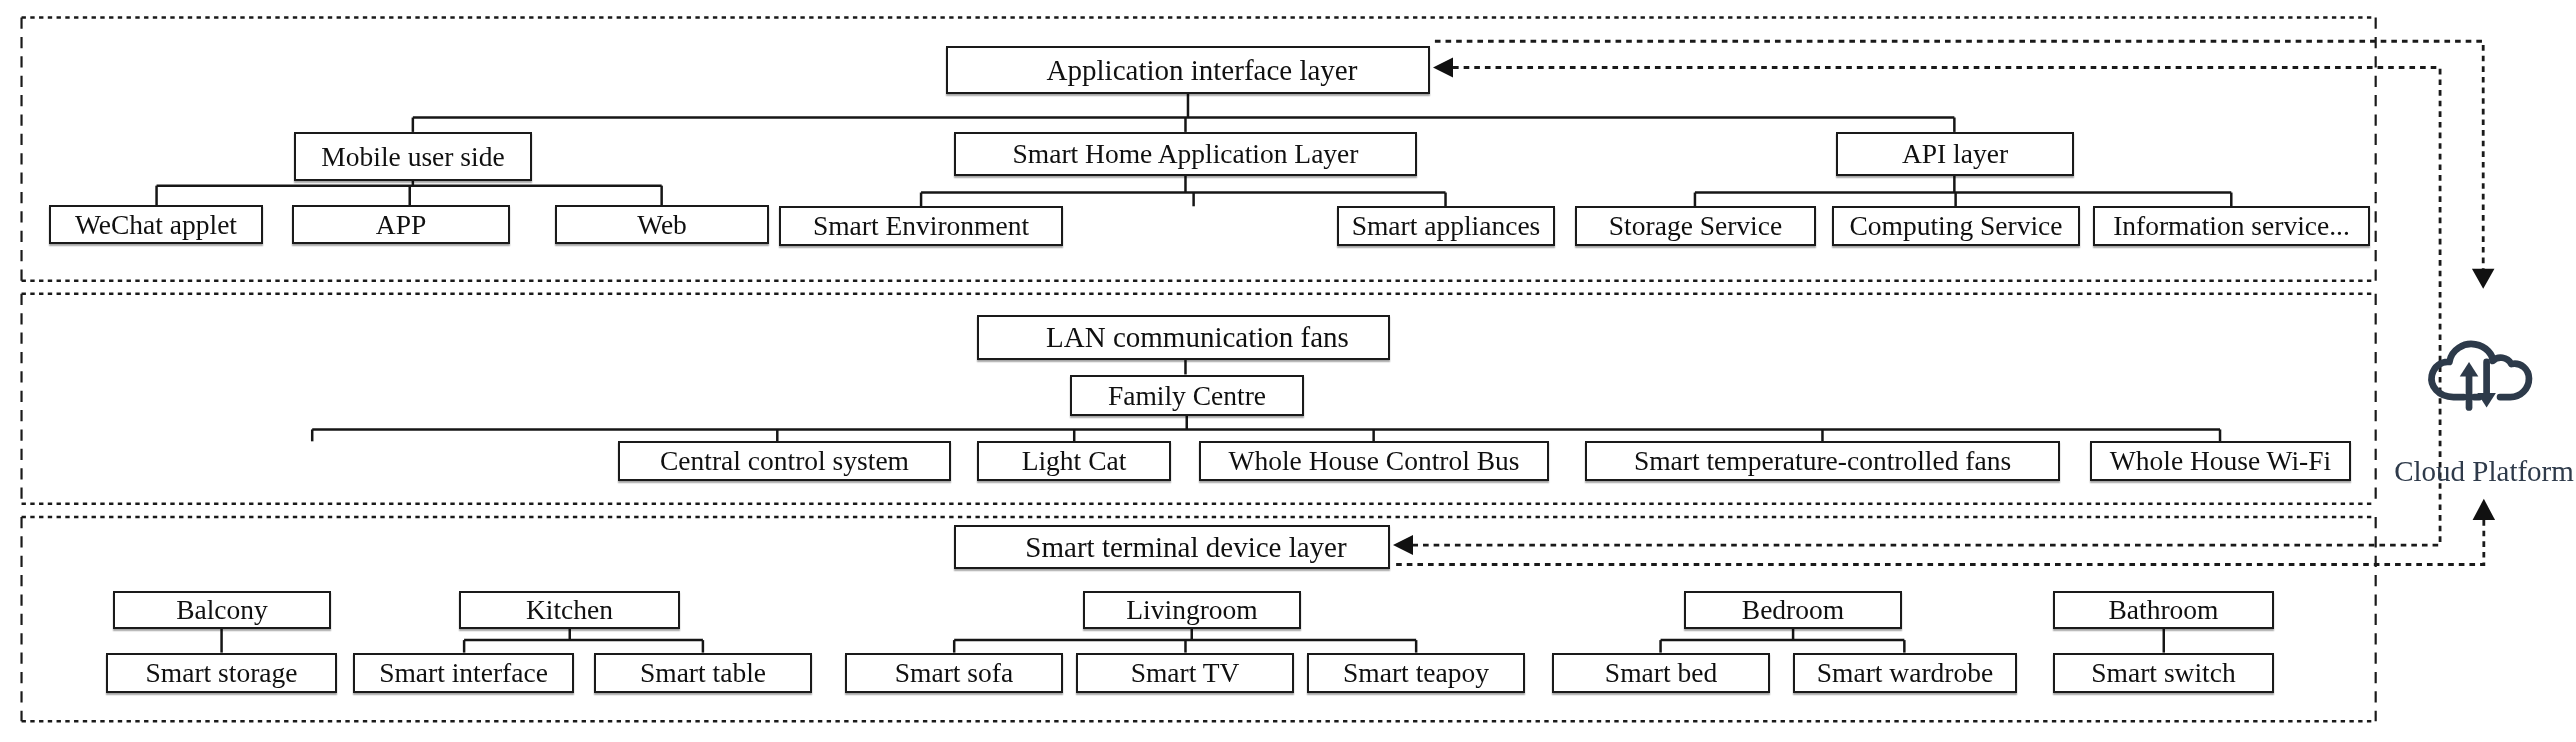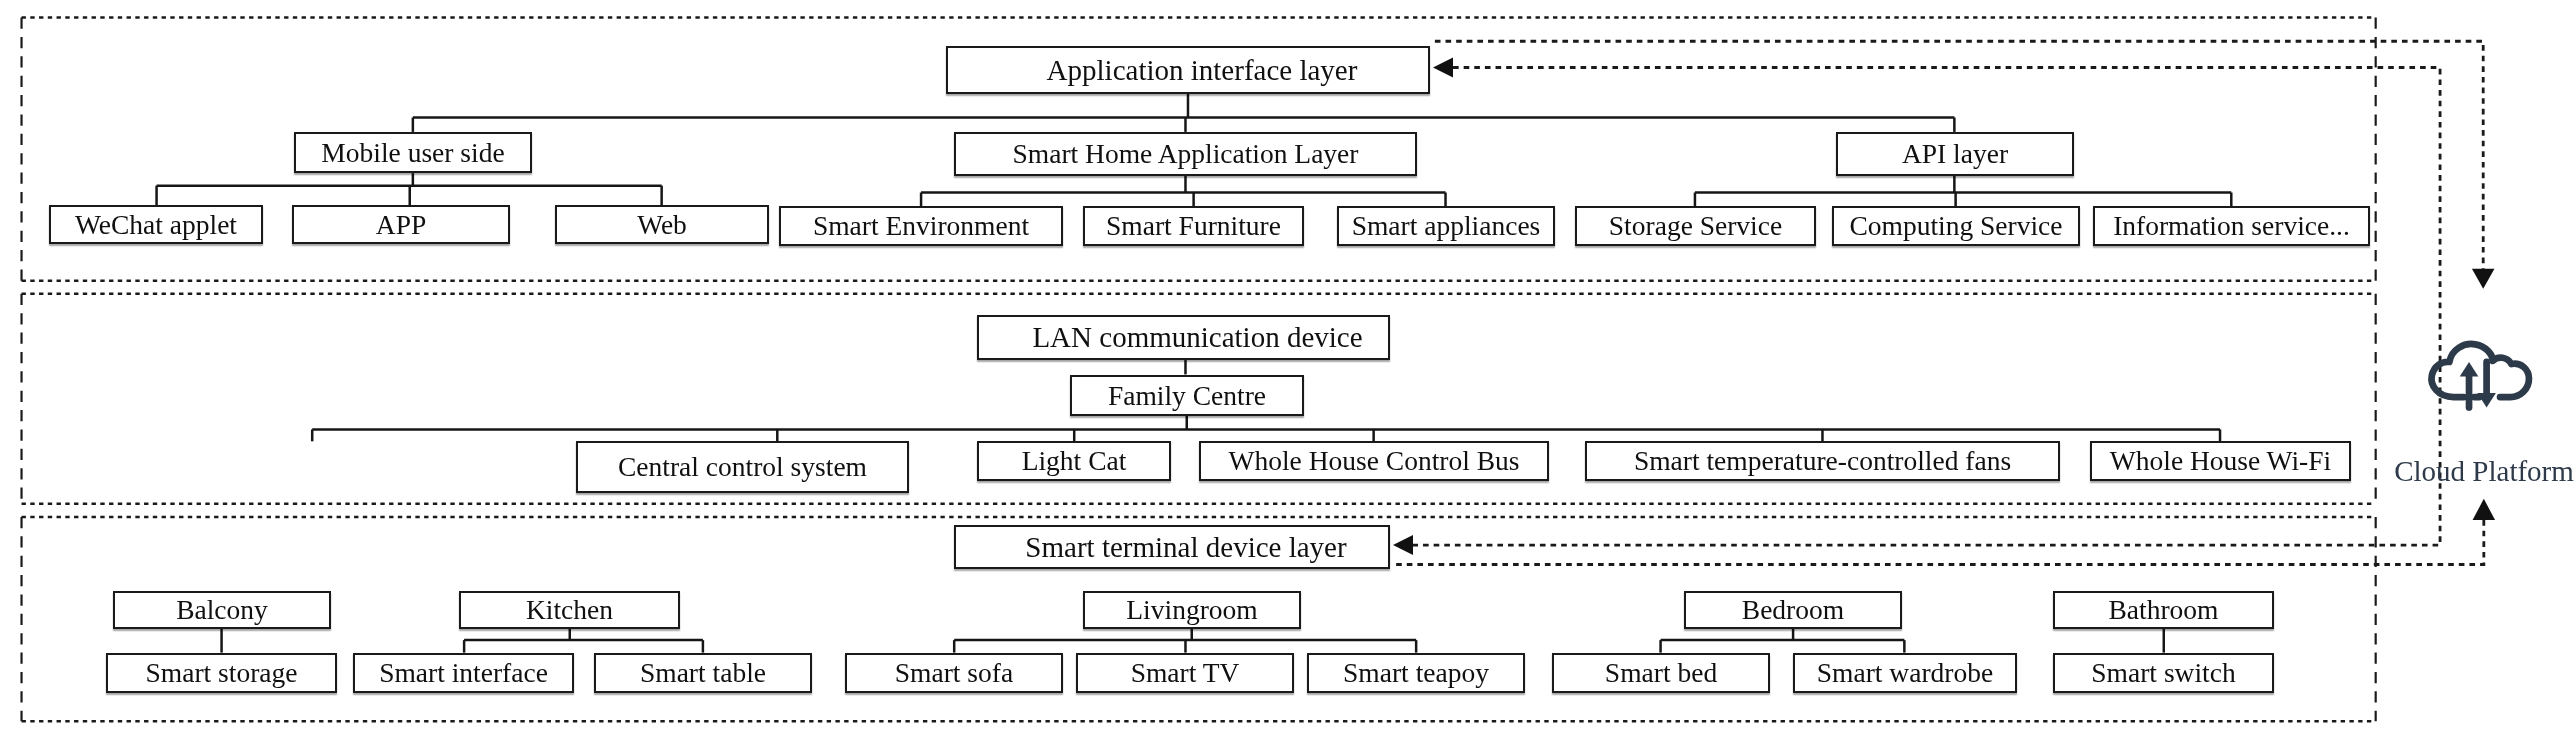--- a/index.html
+++ b/index.html
@@ -98,38 +98,37 @@
       <polygon points="2292,108 2324,92 2324,124" fill="#111"></polygon>
       <polygon points="2228,872 2260,856 2260,888" fill="#111"></polygon>
 
       <path d="M2233 903 H3973 V812" stroke="#1a1a1a" stroke-width="4.5" stroke-dasharray="9 8" fill="none"></path>
       <polygon points="3973,798 3955,832 3991,832" fill="#111"></polygon>
     </g>
   </svg>
 
   <div class="box layer-title" style="left:946px;top:46px;width:484px;height:48px">Application interface layer</div>
 
-  <div class="box" style="left:294px;top:132px;width:238px;height:41px">Mobile user side</div>
+  <div class="box" style="left:294px;top:132px;width:238px;height:49px">Mobile user side</div>
   <div class="box" style="left:954px;top:132px;width:463px;height:44px">Smart Home Application Layer</div>
   <div class="box" style="left:1836px;top:132px;width:238px;height:44px">API layer</div>
 
   <div class="box" style="left:49px;top:205px;width:214px;height:39px">WeChat applet</div>
   <div class="box" style="left:292px;top:205px;width:218px;height:39px">APP</div>
   <div class="box" style="left:555px;top:205px;width:214px;height:39px">Web</div>
   <div class="box" style="left:779px;top:206px;width:284px;height:40px">Smart Environment</div>
-  <div class="box" style="left:1083px;top:206px;width:221px;height:40px">Smart Furniture</div>
   <div class="box" style="left:1337px;top:206px;width:218px;height:40px">Smart appliances</div>
   <div class="box" style="left:1575px;top:206px;width:241px;height:40px">Storage Service</div>
   <div class="box" style="left:1832px;top:206px;width:248px;height:40px">Computing Service</div>
   <div class="box" style="left:2093px;top:206px;width:277px;height:40px">Information service...</div>
 
-  <div class="box layer-title" style="left:977px;top:315px;width:413px;height:45px">LAN communication device</div>
+  <div class="box layer-title" style="left:977px;top:315px;width:413px;height:45px">LAN communication fans</div>
   <div class="box" style="left:1070px;top:375px;width:234px;height:41px">Family Centre</div>
 
-  <div class="box" style="left:576px;top:441px;width:333px;height:52px">Central control system</div>
+  <div class="box" style="left:618px;top:441px;width:333px;height:40px">Central control system</div>
   <div class="box" style="left:1199px;top:441px;width:350px;height:40px">Whole House Control Bus</div>
   <div class="box" style="left:977px;top:441px;width:194px;height:40px">Light Cat</div>
   <div class="box" style="left:1585px;top:441px;width:475px;height:40px">Smart temperature-controlled fans</div>
   <div class="box" style="left:2090px;top:441px;width:261px;height:40px">Whole House Wi-Fi</div>
 
   <div class="box layer-title" style="left:954px;top:525px;width:436px;height:44px">Smart terminal device layer</div>
 
   <div class="box" style="left:113px;top:591px;width:218px;height:38px">Balcony</div>
   <div class="box" style="left:459px;top:591px;width:221px;height:38px">Kitchen</div>
   <div class="box" style="left:1083px;top:591px;width:218px;height:38px">Livingroom</div>

